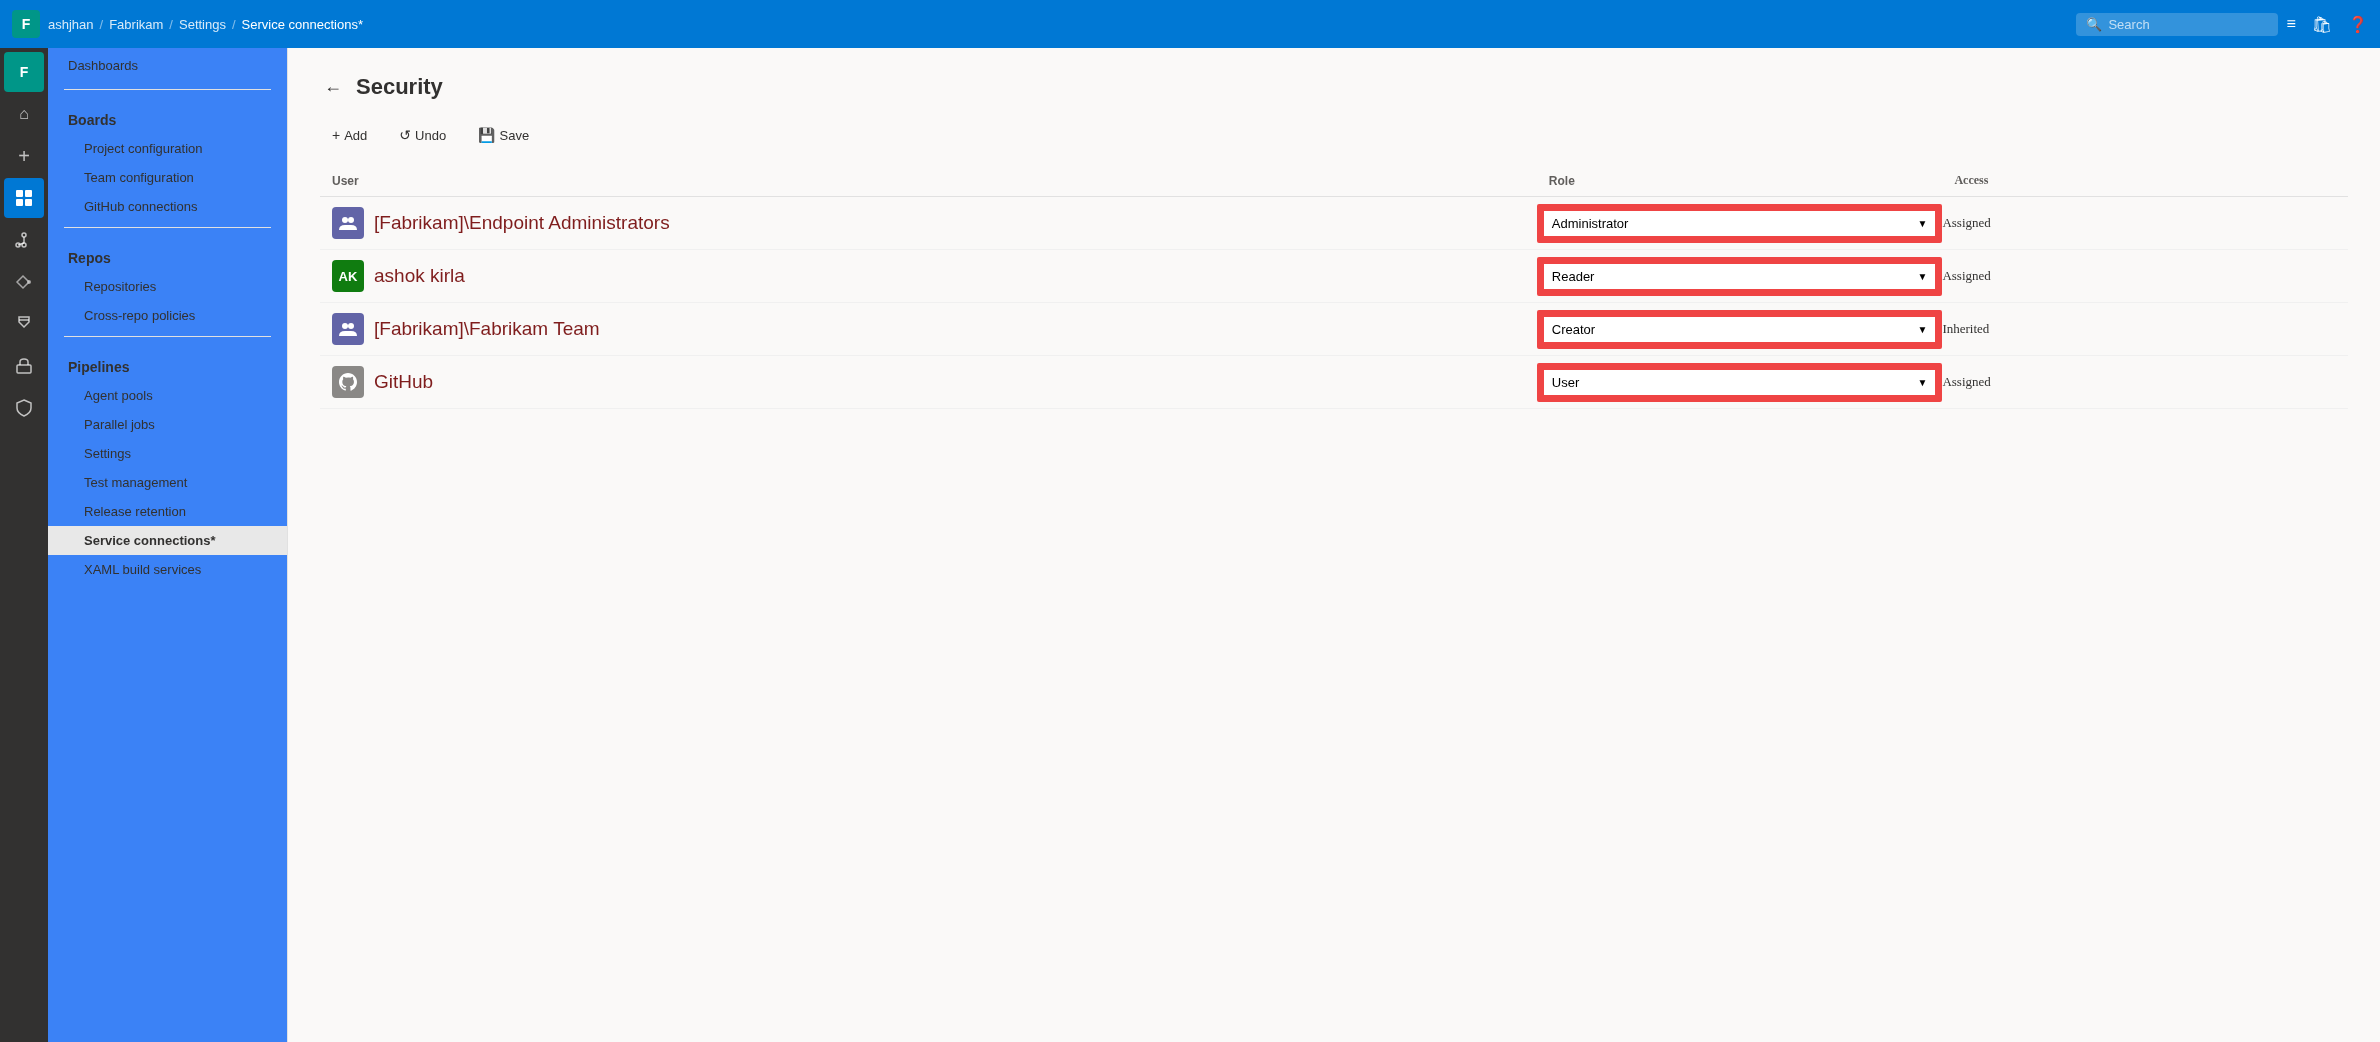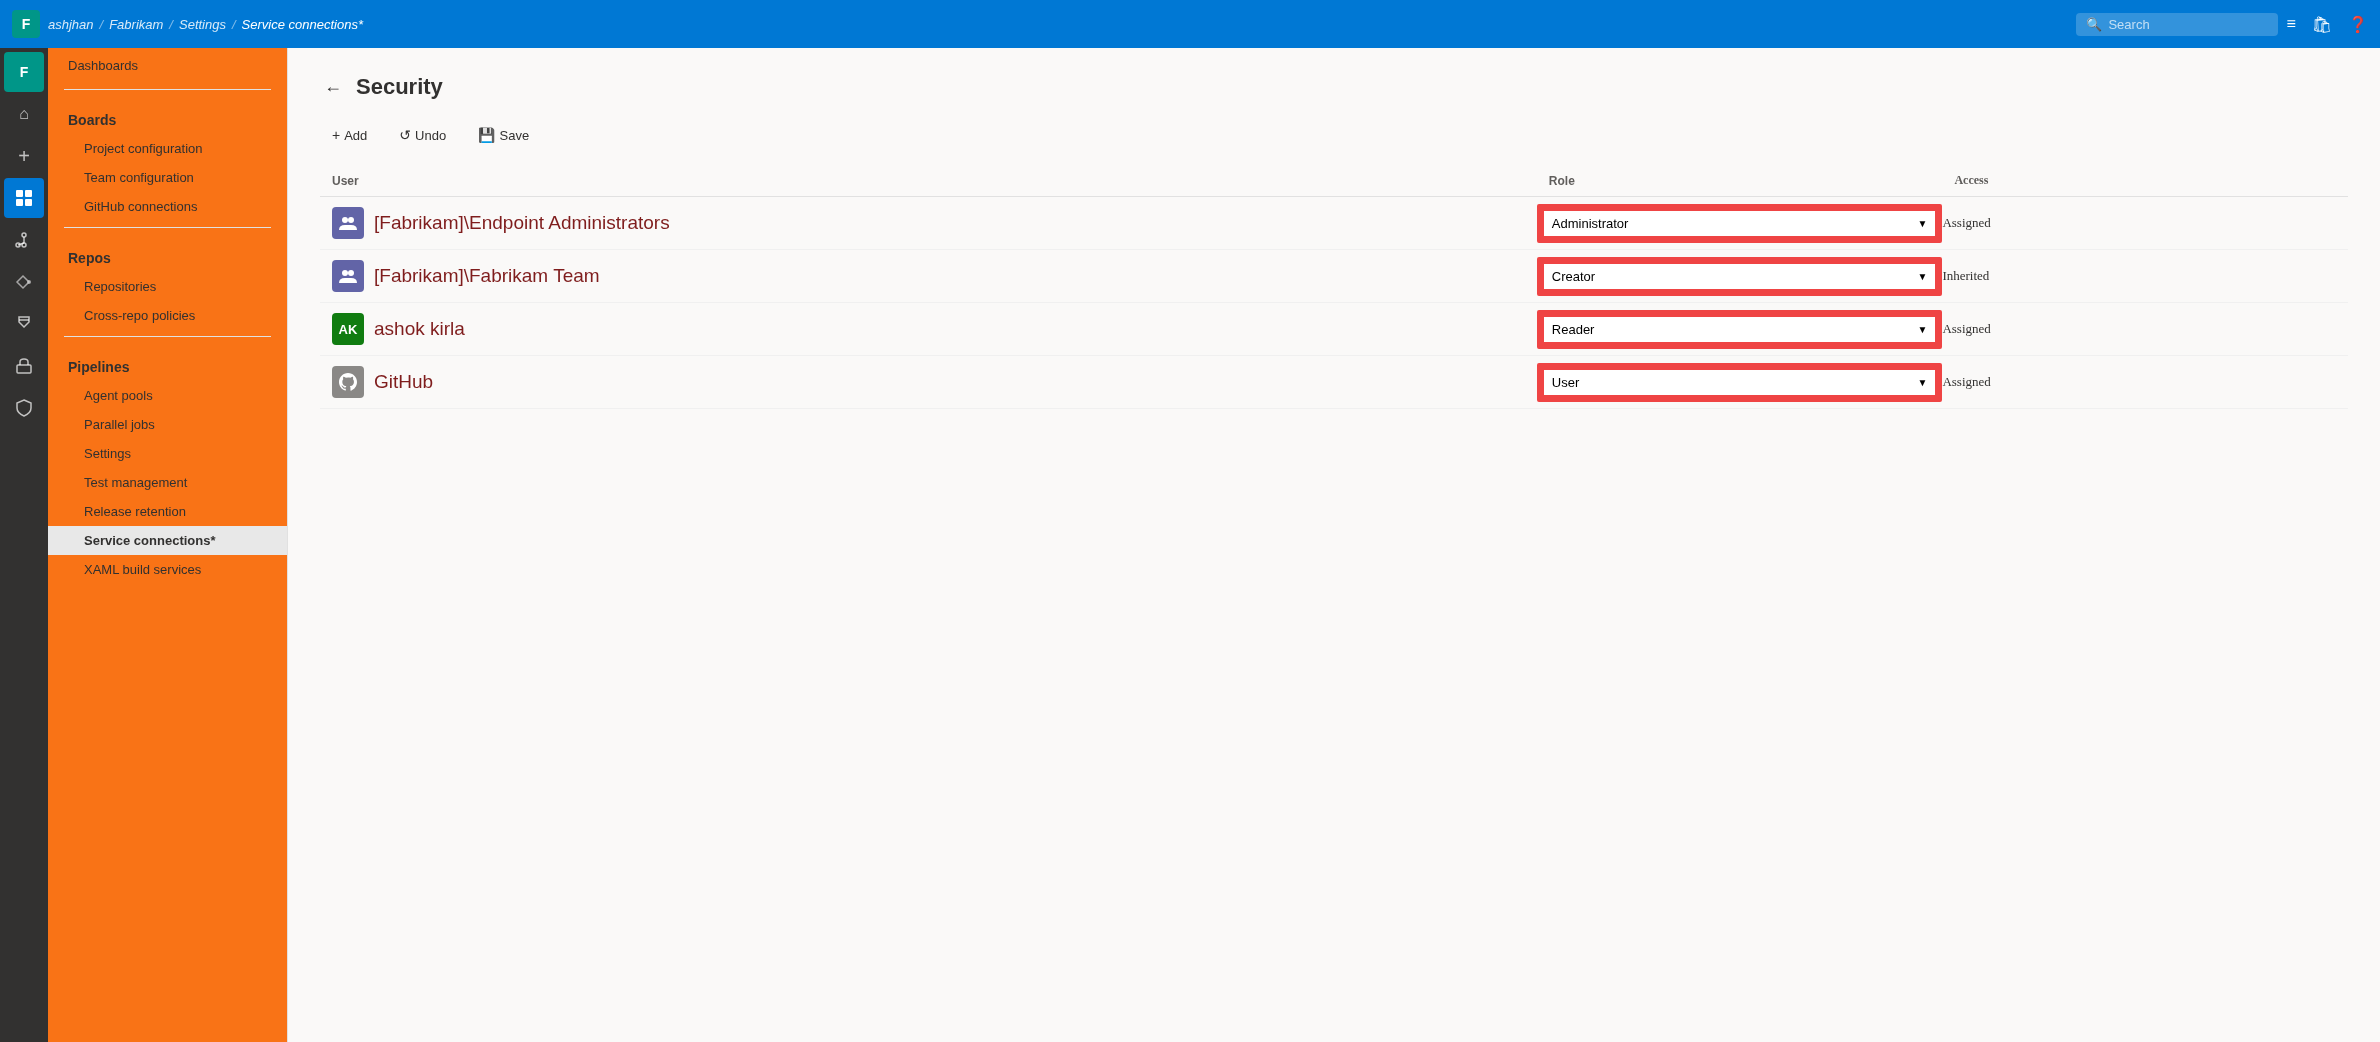--- a/index.html
+++ b/index.html
@@ -18,21 +18,21 @@
     .topbar-logo {
       width: 28px; height: 28px;
       background: rgba(255,255,255,0.15);
       border-radius: 4px;
       display: flex; align-items: center; justify-content: center;
       color: white; font-size: 18px;
     }
     .topbar-breadcrumb {
       display: flex; align-items: center; gap: 6px; color: white; font-size: 13px; flex: 1;
     }
-    .topbar-breadcrumb span { opacity: 0.85; font-style: italic; }
+    .topbar-breadcrumb span { opacity: 0.85; }
     .topbar-breadcrumb .sep { opacity: 0.5; }
     .topbar-breadcrumb .current { opacity: 1; font-weight: 400; }
     .topbar-search {
       display: flex; align-items: center; background: rgba(255,255,255,0.2); border-radius: 4px;
       padding: 4px 10px; gap: 6px; color: white; font-size: 13px; min-width: 200px;
     }
     .topbar-search input {
       background: transparent; border: none; outline: none; color: white; font-size: 13px; width: 160px;
     }
     .topbar-search input::placeholder { color: rgba(255,255,255,0.7); }
@@ -47,21 +47,21 @@
     }
     .rail-item {
       width: 40px; height: 40px; display: flex; align-items: center; justify-content: center;
       color: rgba(255,255,255,0.7); border-radius: 4px; cursor: pointer; font-size: 16px;
     }
     .rail-item.active { background: #0078d4; color: white; }
     .rail-item-f { background: #009688; color: white; border-radius: 4px; font-weight: 600; font-size: 14px; }
 
     
     .sidebar {
-      width: 240px; background: #f97316; border-right: 1px solid #e1e1e1;
+      width: 240px; background: #3b82f6; border-right: 1px solid #e1e1e1;
       overflow-y: auto; flex-shrink: 0; padding-bottom: 20px;
     }
     .sidebar-section-header {
       font-size: 14px; font-weight: 700; color: #323130;
       padding: 16px 20px 6px 20px;
     }
     .sidebar-item {
       padding: 7px 36px; font-size: 13px; color: #323130; cursor: pointer;
       display: block; text-decoration: none;
     }
@@ -278,52 +278,52 @@
                 <div class="role-select">
                   <span>Administrator</span>
                   <span style="font-size:10px;">▼</span>
                 </div>
               </td>
               <td class="col-access access-cell">Assigned</td>
             </tr>
             <tr>
               <td class="col-user">
                 <div class="user-row">
+                  <div class="user-avatar avatar-green">AK</div>
+                  <span class="user-name">ashok kirla</span>
+                </div>
+              </td>
+              <td class="col-role role-cell">
+                <div class="role-select">
+                  <span>Reader</span>
+                  <span style="font-size:10px;">▼</span>
+                </div>
+              </td>
+              <td class="col-access access-cell">Assigned</td>
+            </tr>
+            <tr>
+              <td class="col-user">
+                <div class="user-row">
                   <div class="user-avatar avatar-purple">
                     <svg width="20" height="20" viewBox="0 0 20 20" fill="white">
                       <circle cx="7" cy="7" r="3"></circle>
                       <circle cx="13" cy="7" r="3"></circle>
                       <path d="M1 17 Q1 12 7 12 Q10 12 10 12 Q10 12 13 12 Q19 12 19 17" fill="white"></path>
                     </svg>
                   </div>
                   <span class="user-name">[Fabrikam]\Fabrikam Team</span>
                 </div>
               </td>
               <td class="col-role role-cell">
                 <div class="role-select">
                   <span>Creator</span>
                   <span style="font-size:10px;">▼</span>
                 </div>
               </td>
               <td class="col-access access-cell">Inherited</td>
-            </tr>
-            <tr>
-              <td class="col-user">
-                <div class="user-row">
-                  <div class="user-avatar avatar-green">AK</div>
-                  <span class="user-name">ashok kirla</span>
-                </div>
-              </td>
-              <td class="col-role role-cell">
-                <div class="role-select">
-                  <span>Reader</span>
-                  <span style="font-size:10px;">▼</span>
-                </div>
-              </td>
-              <td class="col-access access-cell">Assigned</td>
             </tr>
             <tr>
               <td class="col-user">
                 <div class="user-row">
                   <div class="user-avatar avatar-gray">
                     <svg width="20" height="20" viewBox="0 0 20 20" fill="white">
                       <path d="M10 1C5.03 1 1 5.03 1 10c0 4 2.6 7.4 6.2 8.6.45.08.62-.2.62-.43v-1.5c-2.5.54-3.03-1.2-3.03-1.2-.41-1.04-1-1.32-1-1.32-.82-.56.06-.55.06-.55.9.06 1.38.93 1.38.93.8 1.37 2.1.97 2.62.74.08-.58.31-.97.57-1.19-2-.23-4.1-1-4.1-4.44 0-.98.35-1.78.93-2.41-.09-.23-.4-1.14.09-2.37 0 0 .76-.24 2.5.93a8.7 8.7 0 0 1 2.28-.31c.77 0 1.55.1 2.28.31 1.74-1.17 2.5-.93 2.5-.93.49 1.23.18 2.14.09 2.37.58.63.93 1.43.93 2.41 0 3.45-2.1 4.21-4.1 4.44.32.28.61.83.61 1.67v2.47c0 .23.17.51.63.43C16.4 17.4 19 14 19 10c0-4.97-4.03-9-9-9z"></path>
                     </svg>
                   </div>
                   <span class="user-name">GitHub</span>

